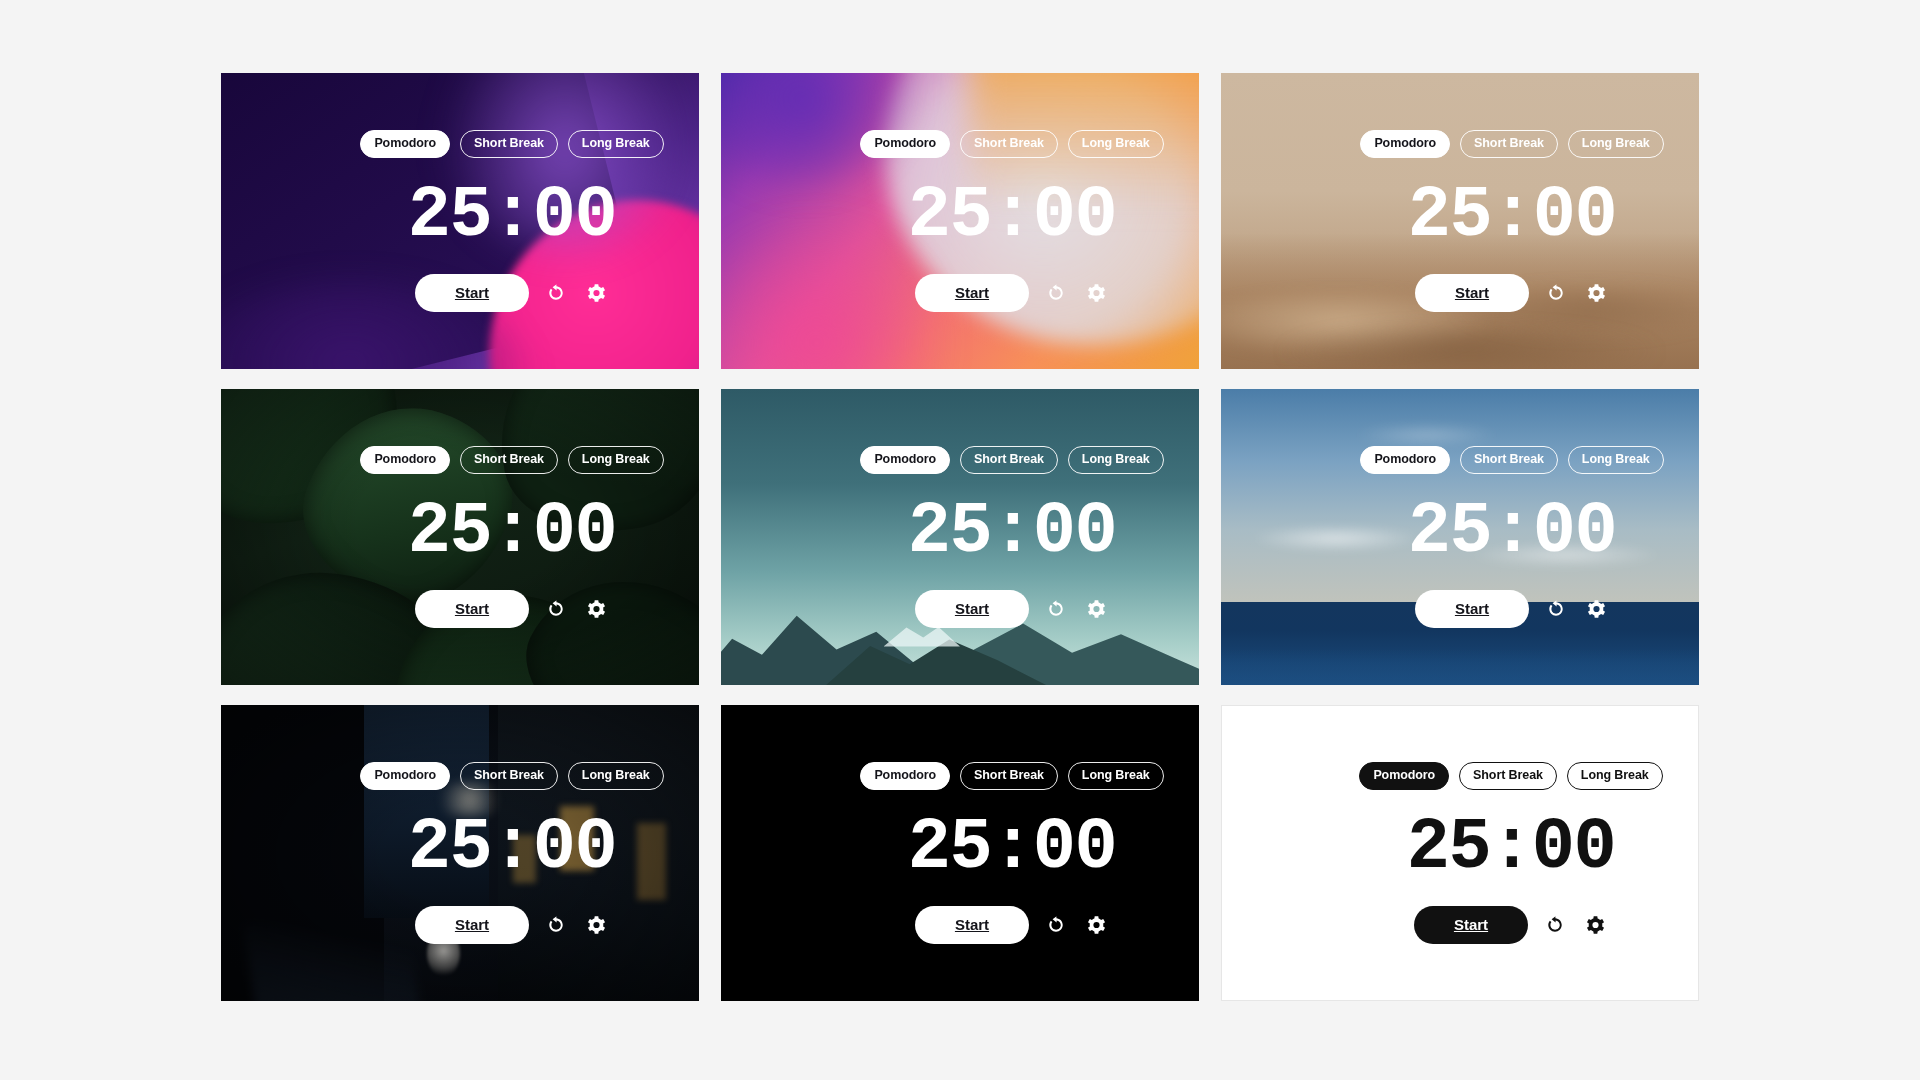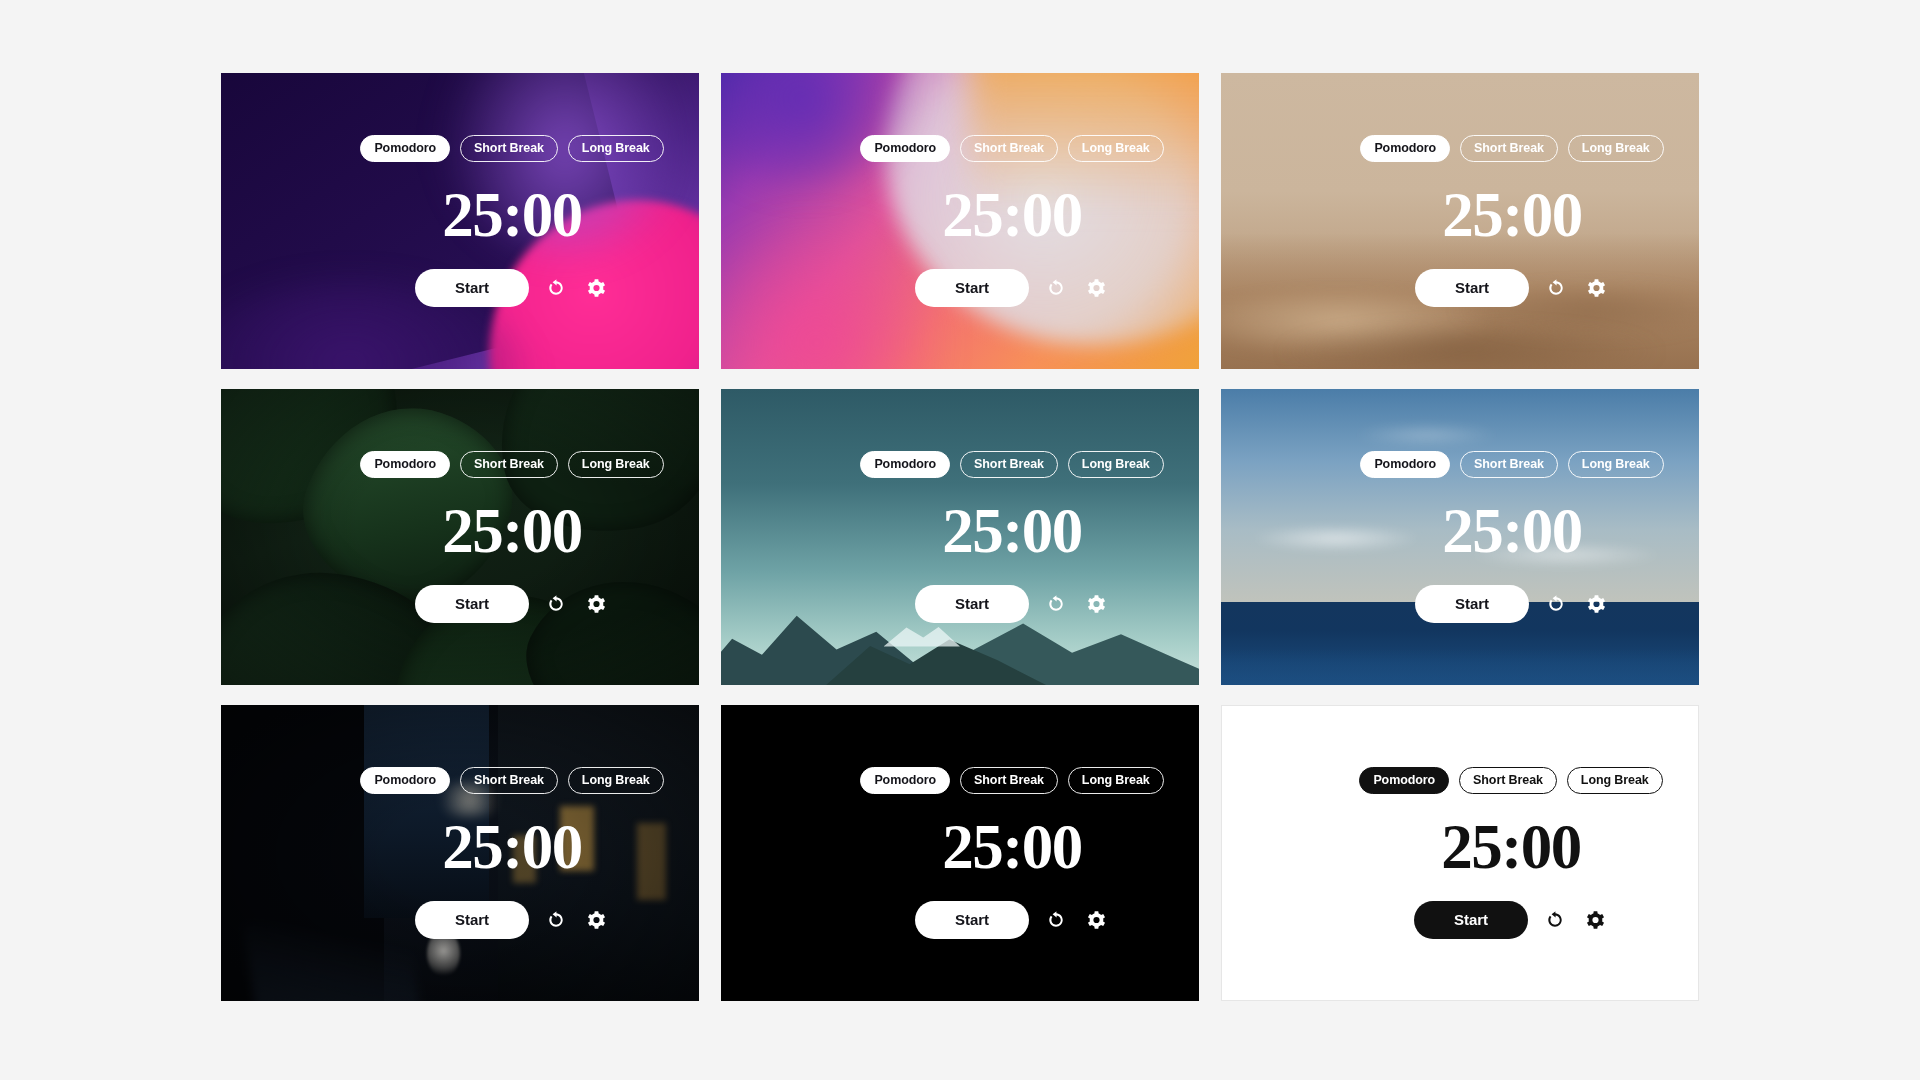--- a/index.html
+++ b/index.html
@@ -43,38 +43,39 @@
     font-size:12.5px;
     font-weight:700;
     letter-spacing:-0.1px;
     padding:6px 13px 7px;
     border-radius:999px;
     border:1.6px solid transparent;
     white-space:nowrap;
     line-height:1;
   }
   .timer {
-    font-size:63px;
+    font-size:72px;
     font-weight:700;
     letter-spacing:-1.5px;
     line-height:1;
     margin-top:22px;
     margin-bottom:22px;
-    font-family:Liberation Serif, serif;
+    font-family:Liberation Mono, monospace;
   }
   .controls { display:flex; align-items:center; gap:14px; }
   .startbtn {
     font-size:15px;
     font-weight:700;
     padding:11px 40px 12px;
     border-radius:999px;
     line-height:1;
     border:none;
     cursor:pointer;
     font-family:"Liberation Sans", sans-serif;
+    text-decoration:underline;
   }
   .iconbtn {
     width:26px; height:26px;
     display:flex; align-items:center; justify-content:center;
     cursor:pointer;
   }
   .iconbtn svg { width:24px; height:24px; display:block; }
 
   
   .t-light .tab { color:#fff; border-color:rgba(255,255,255,.92); background:transparent; }

